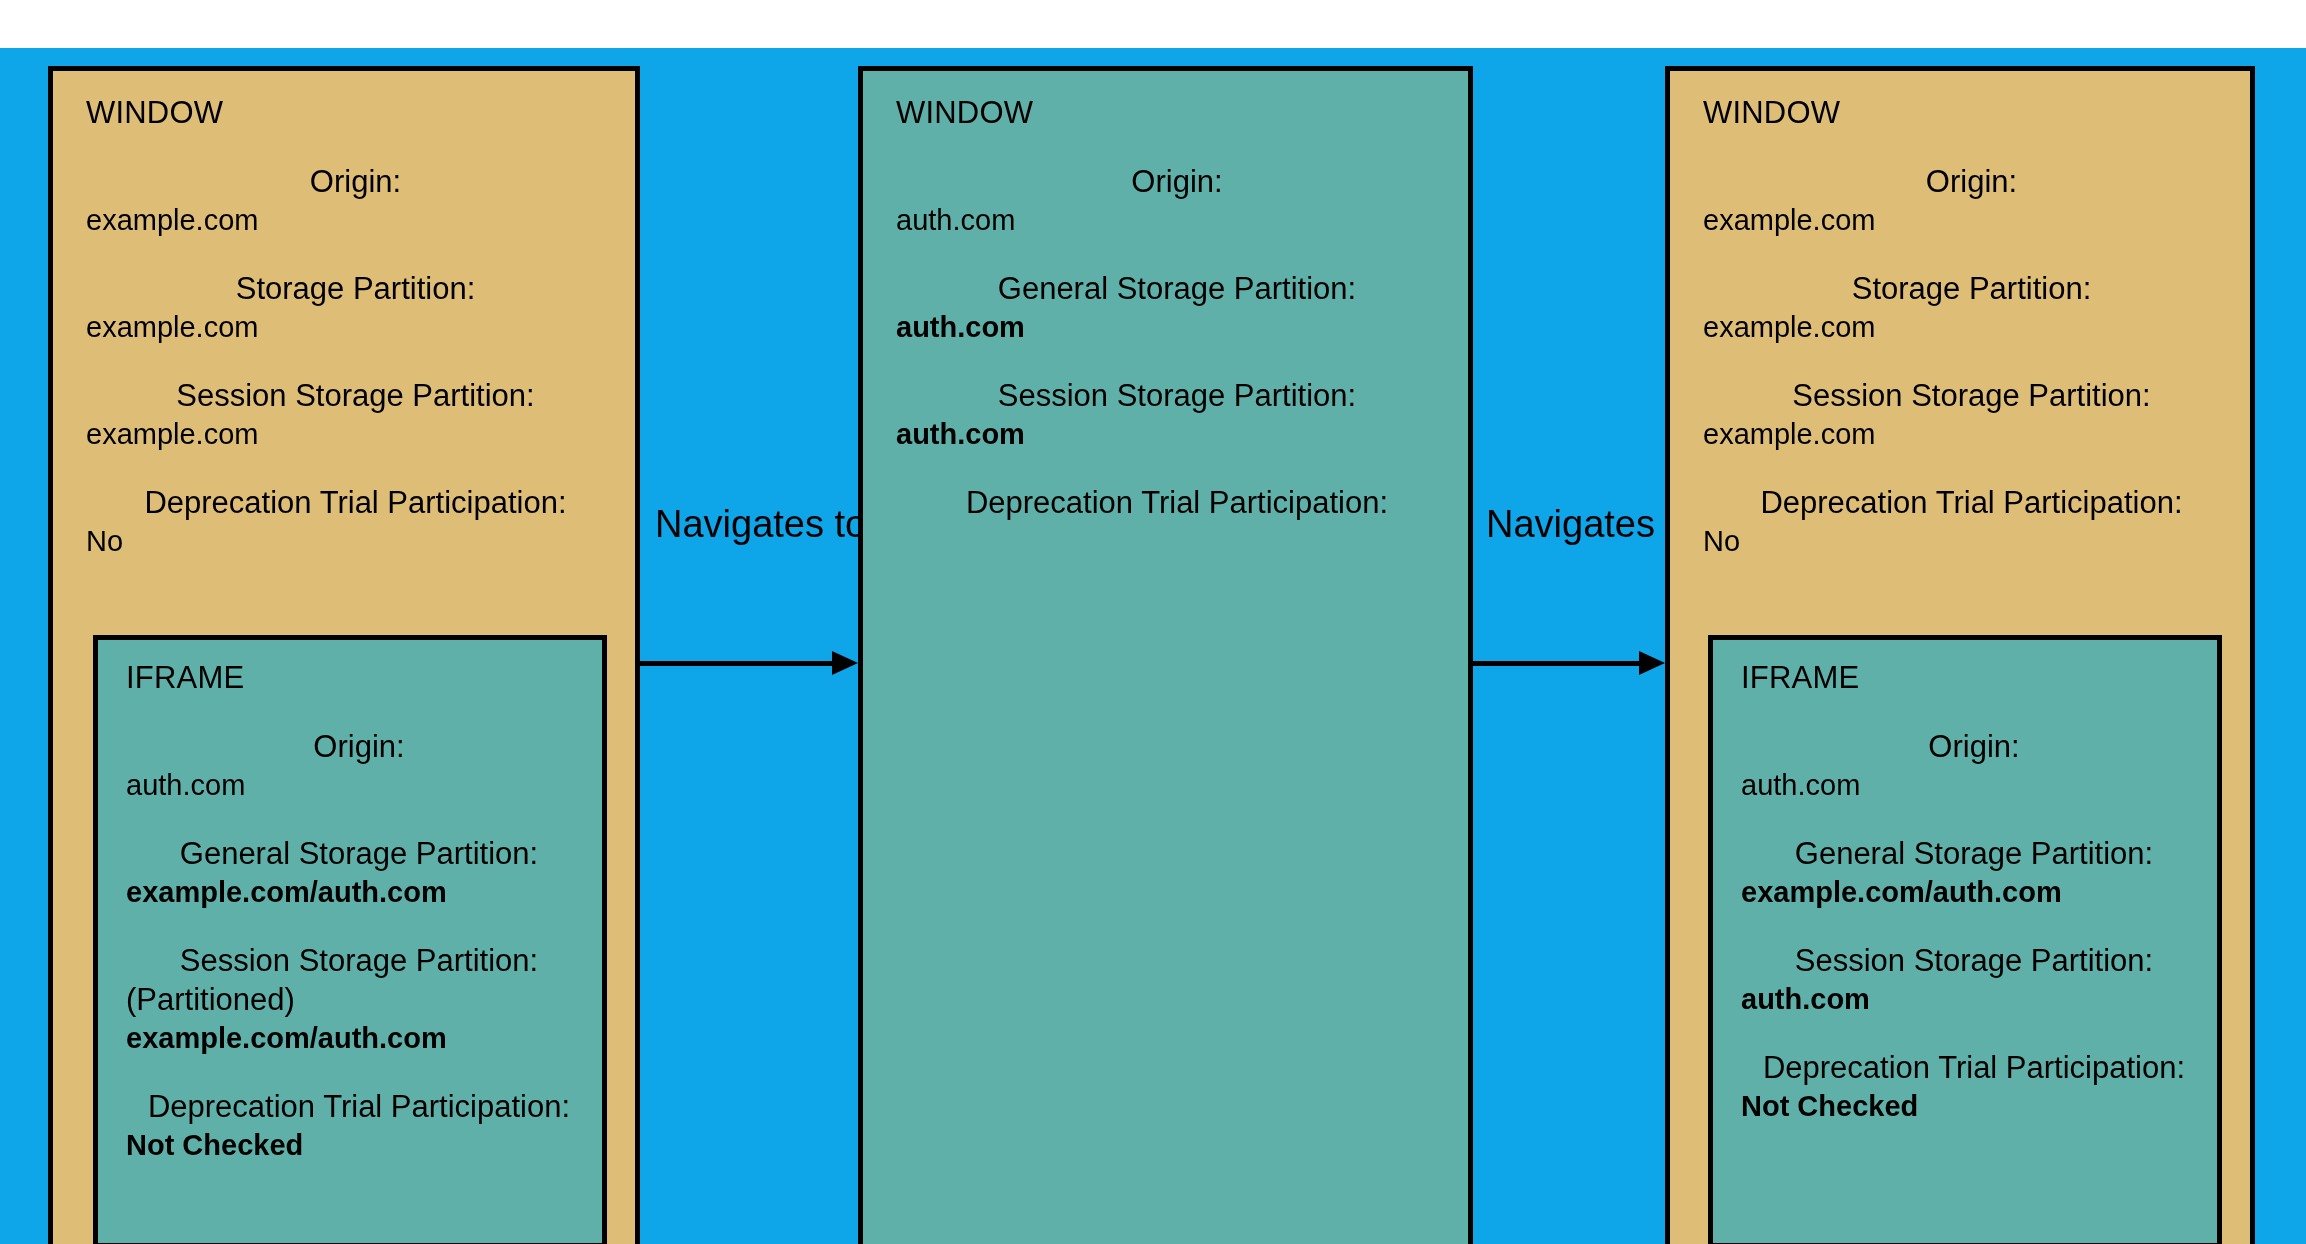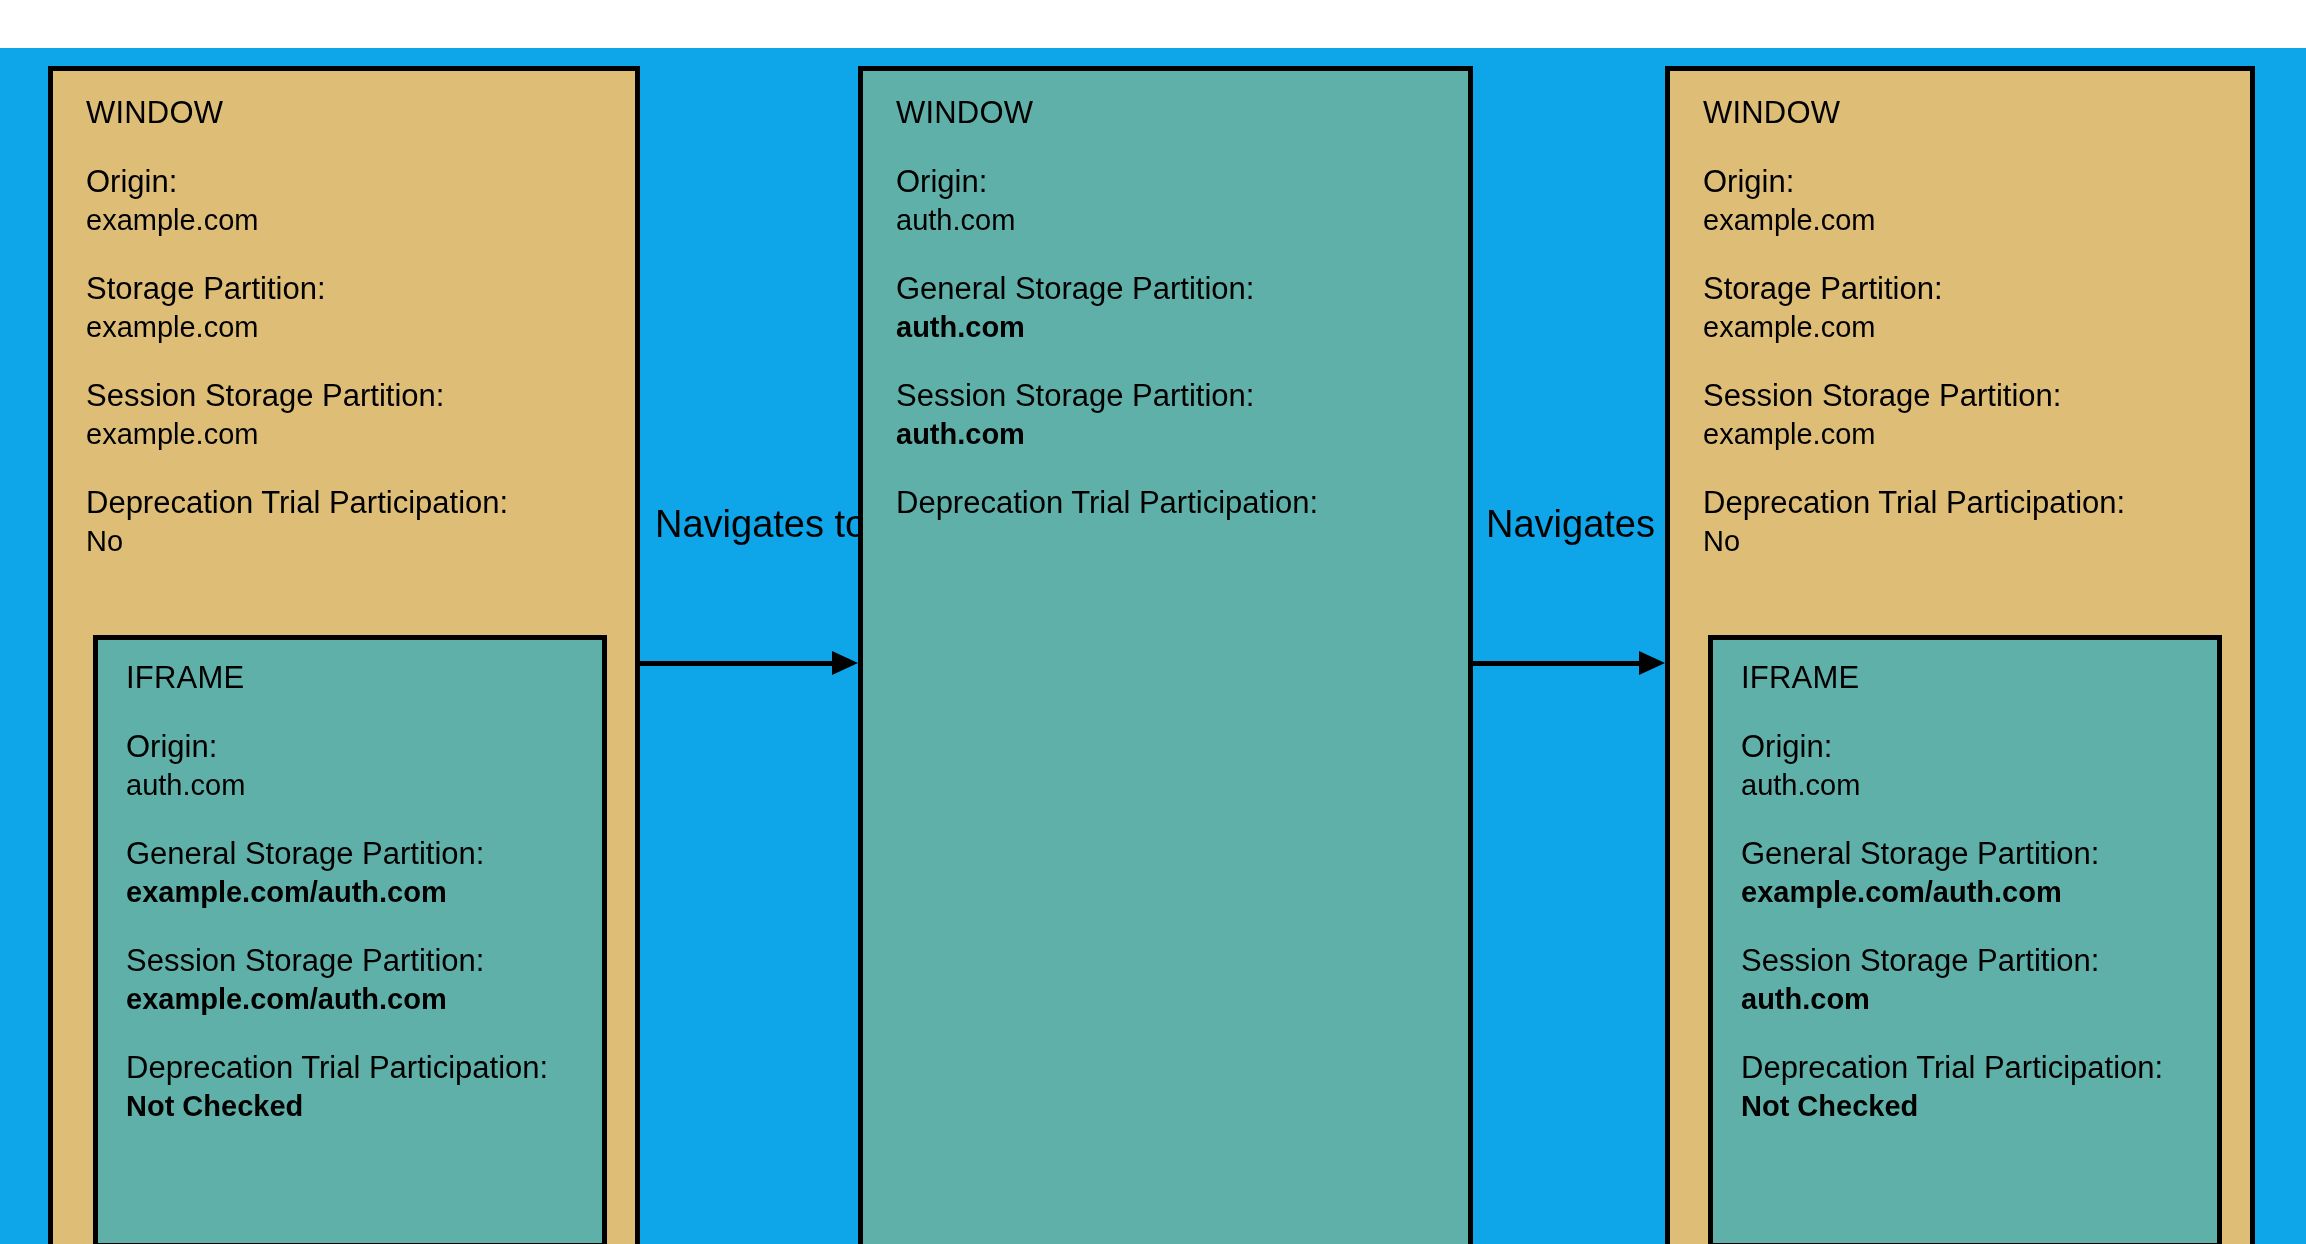--- a/index.html
+++ b/index.html
@@ -64,20 +64,21 @@
     white-space: nowrap;
   }
 
   .field {
     margin-top: 29px;
   }
   .field .label {
     font-size: 31px;
     line-height: 39px;
     white-space: nowrap;
+    text-align: center;
   }
   .field .value {
     font-size: 29px;
     line-height: 39px;
     white-space: nowrap;
   }
   .field .value.bold {
     font-weight: bold;
   }
   .field .sub {
@@ -164,20 +165,21 @@
           <div class="value">auth.com</div>
         </div>
 
         <div class="field">
           <div class="label">General Storage Partition:</div>
           <div class="value bold">example.com/auth.com</div>
         </div>
 
         <div class="field">
           <div class="label">Session Storage Partition:</div>
+          <div class="sub">(Partitioned)</div>
           <div class="value bold">example.com/auth.com</div>
         </div>
 
         <div class="field">
           <div class="label">Deprecation Trial Participation:</div>
           <div class="value bold">Not Checked</div>
         </div>
       </div>
     </div>
   </div>

